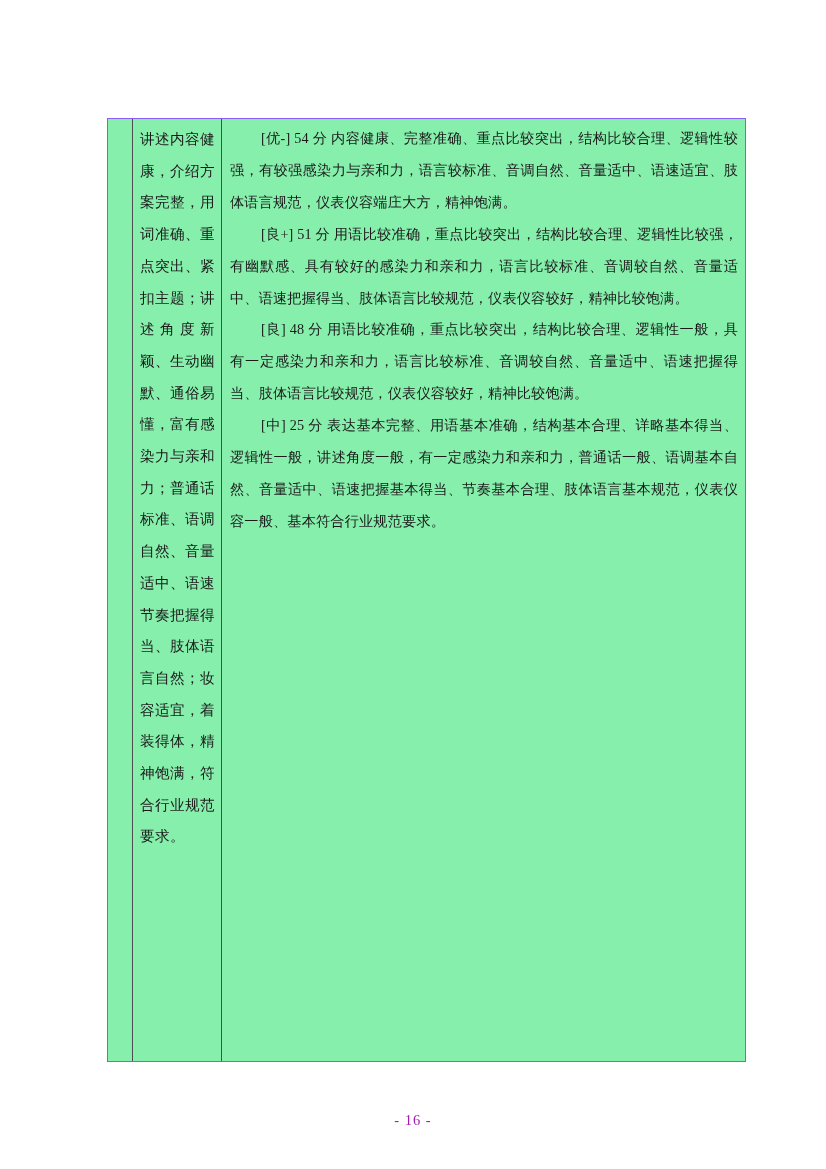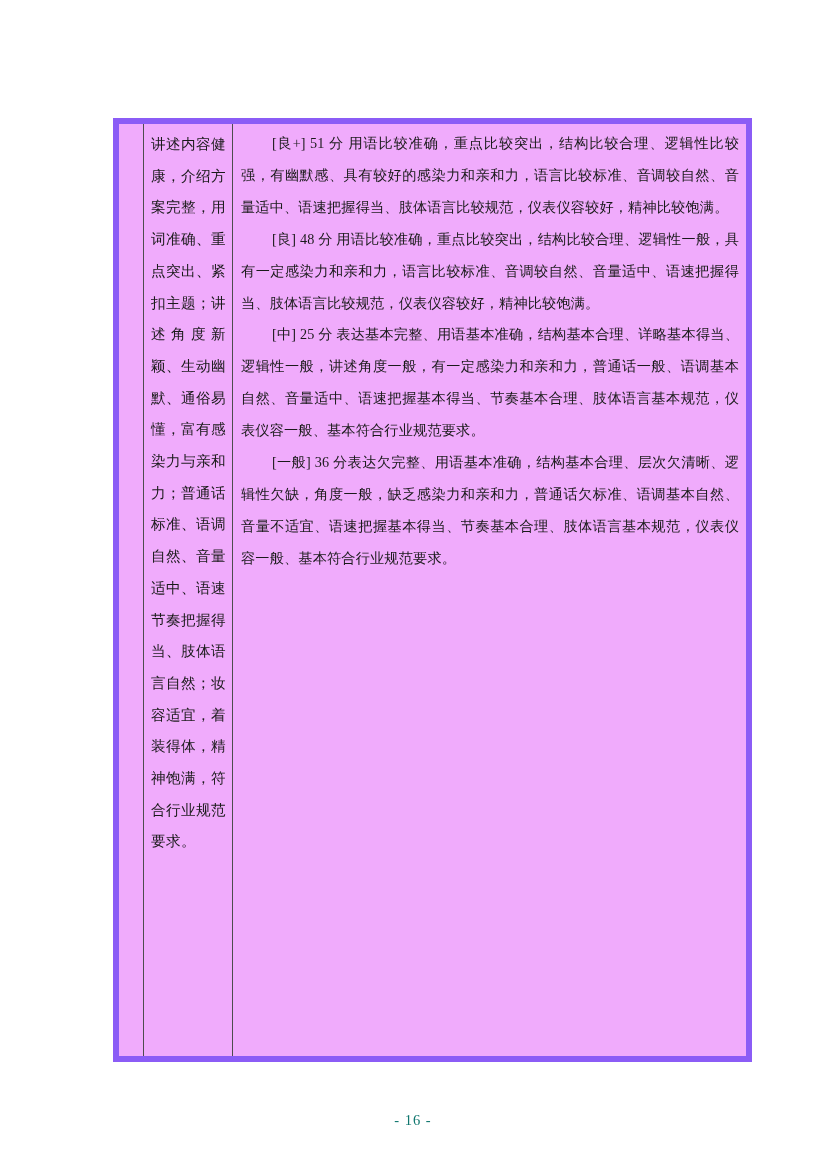--- a/index.html
+++ b/index.html
@@ -16,25 +16,24 @@
     font-family: "Liberation Serif", "DejaVu Serif", serif;
     color: #1a1a1a;
   }
   .doc-table {
     position: absolute;
     left: 107px;
     top: 118px;
     width: 639px;
     height: 944px;
     box-sizing: border-box;
-    border: 6px solid #8b5cf6;
+    border: 1px solid #8b5cf6;
     display: flex;
     overflow: hidden;
-    background: #f0abfc;
-    margin-left: 6px;
+    background: #86efac;
   }
   .cell {
     box-sizing: border-box;
     overflow: hidden;
   }
   .cell-spacer {
     width: 25px;
     border-right: 1px solid #4d4d4d;
     flex: 0 0 auto;
   }
@@ -67,40 +66,40 @@
     letter-spacing: 0.15px;
   }
   .page-number {
     position: absolute;
     left: 0;
     top: 1112px;
     width: 100%;
     text-align: center;
     font-size: 14.5px;
     letter-spacing: 1px;
-    color: #0f766e;
+    color: #a21caf;
   }
 </style>
 </head>
 <body>
 
 <div class="page">
 
   <div class="doc-table">
 
     <div class="cell cell-spacer"></div>
 
     <div class="cell cell-criteria">
       <p class="criteria-text">讲述内容健康，介绍方案完整，用词准确、重点突出、紧扣主题；讲述角度新颖、生动幽默、通俗易懂，富有感染力与亲和力；普通话标准、语调自然、音量适中、语速节奏把握得当、肢体语言自然；妆容适宜，着装得体，精神饱满，符合行业规范要求。</p>
     </div>
 
     <div class="cell cell-grades">
+      <p class="grade-text">[优-] 54 分  内容健康、完整准确、重点比较突出，结构比较合理、逻辑性较强，有较强感染力与亲和力，语言较标准、音调自然、音量适中、语速适宜、肢体语言规范，仪表仪容端庄大方，精神饱满。</p>
       <p class="grade-text">[良+] 51 分  用语比较准确，重点比较突出，结构比较合理、逻辑性比较强，有幽默感、具有较好的感染力和亲和力，语言比较标准、音调较自然、音量适中、语速把握得当、肢体语言比较规范，仪表仪容较好，精神比较饱满。</p>
       <p class="grade-text">[良] 48 分  用语比较准确，重点比较突出，结构比较合理、逻辑性一般，具有一定感染力和亲和力，语言比较标准、音调较自然、音量适中、语速把握得当、肢体语言比较规范，仪表仪容较好，精神比较饱满。</p>
       <p class="grade-text">[中] 25 分  表达基本完整、用语基本准确，结构基本合理、详略基本得当、逻辑性一般，讲述角度一般，有一定感染力和亲和力，普通话一般、语调基本自然、音量适中、语速把握基本得当、节奏基本合理、肢体语言基本规范，仪表仪容一般、基本符合行业规范要求。</p>
-      <p class="grade-text">[一般] 36 分表达欠完整、用语基本准确，结构基本合理、层次欠清晰、逻辑性欠缺，角度一般，缺乏感染力和亲和力，普通话欠标准、语调基本自然、音量不适宜、语速把握基本得当、节奏基本合理、肢体语言基本规范，仪表仪容一般、基本符合行业规范要求。</p>
     </div>
 
   </div>
 
   <div class="page-number">- 16 -</div>
 
 </div>
 
 </body></html>

